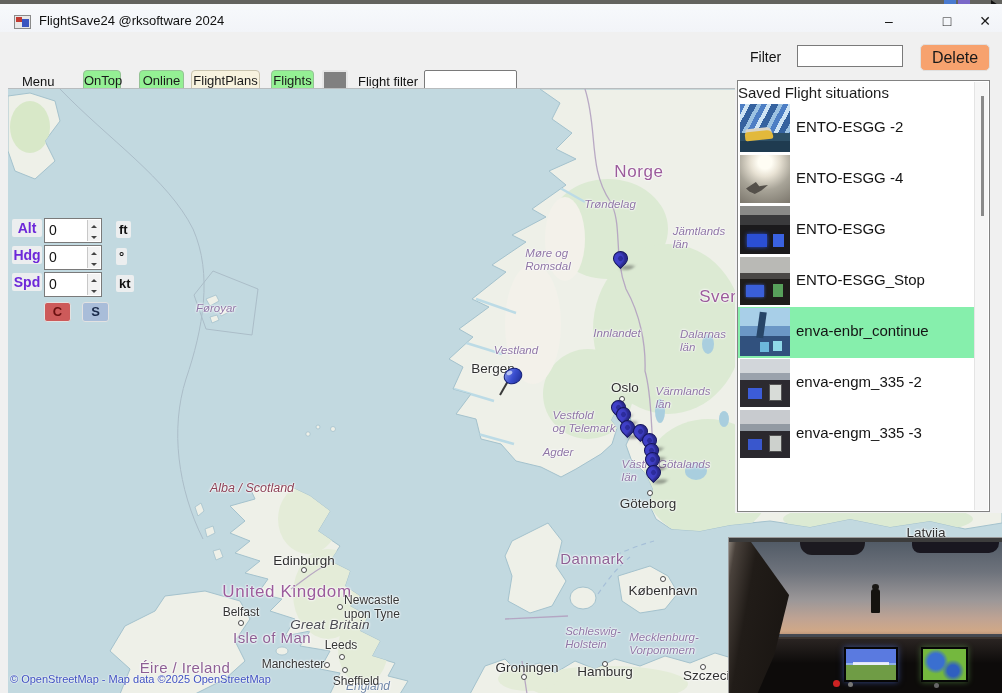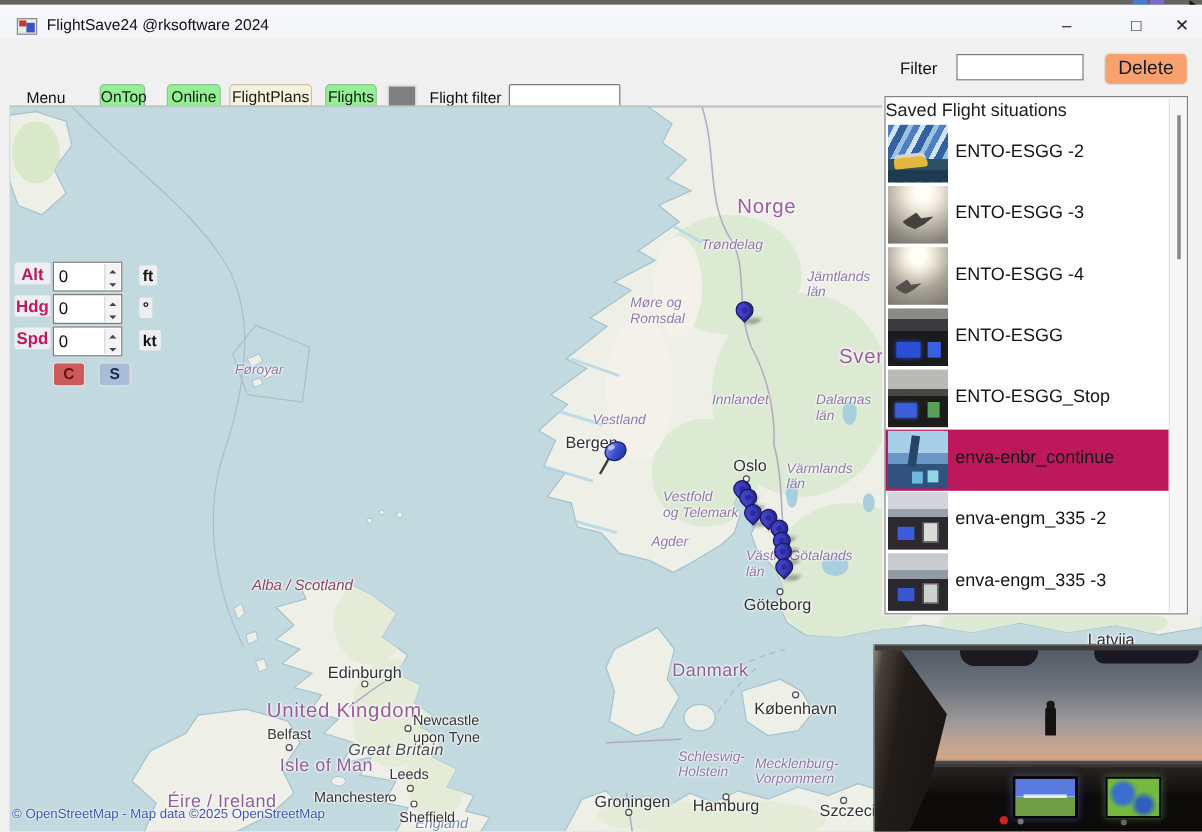--- a/index.html
+++ b/index.html
@@ -49,21 +49,21 @@
 
   
   #right-panel { left:735px; top:32px; width:267px; height:481px; background:#f0f0f0; z-index:5; }
   #filter-label { left:15px; top:17px; font-size:14px; color:#111; }
   #filter-input { left:62px; top:13px; width:106px; height:22px; }
   #delete-btn { left:185px; top:12px; width:70px; height:27px; background:var(--delete-orange); border:1px solid #e0e0e0; border-radius:5px; font-size:16px; color:#1a1a1a; text-align:center; line-height:25px; }
   #listbox { left:2px; top:48px; width:253px; height:432px; background:#fff; border:1px solid #828282; }
   #list-title { left:0; top:3px; width:236px; text-align:left; font-size:15px; color:#1c1c1c; }
   #list-items { left:0; top:22px; width:236px; }
   .list-item { position:relative; height:51px; }
-  .list-item.selected { background:#be185d; }
+  .list-item.selected { background:#86efac; }
   .thumb { position:absolute; left:2px; top:1px; width:50px; height:48px; overflow:hidden; }
   .thumb::before,.thumb::after { content:''; position:absolute; }
   .item-label { position:absolute; left:58px; top:15px; font-size:15px; color:#141414; white-space:nowrap; }
   #list-scrollbar { right:1px; top:1px; bottom:1px; width:14px; background:#f6f6f6; border-left:1px solid #e4e4e4; }
   #scroll-thumb { left:6px; top:14px; width:3px; height:120px; background:#8a8a8a; }
 
   
   .th-seaplane { background:linear-gradient(180deg,rgba(0,0,0,0) 0 60%,#2d4f66 60% 78%,#1f3b50 78% 100%),repeating-linear-gradient(118deg,#4d7ec4 0 5px,#cfe4f4 5px 9px,#35629f 9px 15px,#9cc2e2 15px 19px); }
   .th-seaplane::after { left:5px; bottom:12px; width:28px; height:9px; background:#e2b93b; border-radius:3px 6px 2px 2px; transform:rotate(-6deg); box-shadow:0 -4px 0 -1px #d8d4c8; }
   .th-glare1 { background:radial-gradient(circle at 58% 12%,#fffdf6 0 12%,#efe9dc 28%,#b6b2a6 55%,#8b867c 80%,#767168 100%); }
@@ -99,21 +99,21 @@
   .lbl-geo-blue { font-size:12px; font-style:italic; color:#6f86a8; }
   .city-ring { position:absolute; width:6px; height:6px; border:1.5px solid #4a4a4a; border-radius:50%; background:#fff; transform:translate(-50%,-50%); pointer-events:none; }
   .pin { position:absolute; width:15px; height:15px; margin:-18px 0 0 -8px; background:var(--pin-blue); border:1.5px solid #15155a; border-radius:50% 50% 50% 0; transform:rotate(-45deg); box-shadow:inset -2px -2px 2px rgba(0,0,30,.35); }
   .pin::after { content:''; position:absolute; inset:4px; background:rgba(15,15,90,.4); border-radius:50%; }
   .pin-shadow { position:absolute; width:13px; height:5px; margin:-4px 0 0 0; background:rgba(40,40,40,.38); border-radius:50%; filter:blur(1.5px); transform:skewX(-35deg); }
   .pushpin { position:absolute; }
   #attribution { left:2px; top:584px; font-size:11px; color:#3f51c1; text-shadow:0 0 2px #fff,0 0 2px #fff; }
 
   
   .spin-row { position:absolute; left:0; height:26px; }
-  .spin-label { position:absolute; left:4px; top:1px; width:30px; font-size:14px; font-weight:bold; color:#be185d; background:rgba(240,240,240,.92); border-radius:2px; text-align:center; padding:1px 0; }
+  .spin-label { position:absolute; left:4px; top:1px; width:30px; font-size:14px; font-weight:bold; color:#6d28d9; background:rgba(240,240,240,.92); border-radius:2px; text-align:center; padding:1px 0; }
   .spin-box { position:absolute; left:36px; top:0; width:58px; height:25px; background:#fff; border:1px solid #7a7a7a; }
   .spin-value { position:absolute; left:4px; top:3px; font-size:14px; color:#111; }
   .spin-ctl { position:absolute; right:1px; top:1px; bottom:1px; width:13px; border-left:1px solid #c8c8c8; display:flex; flex-direction:column; }
   .spin-ctl div { flex:1; position:relative; background:#f3f3f3; }
   .spin-ctl div::after { content:''; position:absolute; left:2.5px; border:3.5px solid transparent; }
   .spin-ctl .up::after { top:2px; border-bottom-color:#444; }
   .spin-ctl .dn::after { top:5px; border-top-color:#444; }
   .spin-unit { position:absolute; left:108px; top:3px; font-size:13px; font-weight:bold; color:#111; background:rgba(240,240,240,.92); border-radius:2px; padding:1px 3px; }
   #btn-c { left:36px; top:213px; width:27px; height:20px; background:var(--c-red); border:1px solid #e2e2e2; border-radius:3px; color:#6a1010; font-weight:bold; font-size:13px; text-align:center; line-height:18px; }
   #btn-s { left:74px; top:213px; width:27px; height:20px; background:var(--s-blue); border:1px solid #e2e2e2; border-radius:3px; color:#1a2a4a; font-weight:bold; font-size:13px; text-align:center; line-height:18px; }
@@ -394,24 +394,20 @@
     <input class="abs txt" id="filter-input" value="" style="">
     <div class="abs" id="delete-btn">Delete</div>
     <div class="abs" id="listbox">
       <div class="abs" id="list-title">Saved Flight situations</div>
       <div class="abs items" id="list-items">
   <div class="list-item">
     <div class="thumb th-seaplane"></div>
     <div class="item-label">ENTO-ESGG -2</div>
   </div>
 
-  <div class="list-item">
-    <div class="thumb th-glare1"></div>
-    <div class="item-label">ENTO-ESGG -3</div>
-  </div>
 
   <div class="list-item">
     <div class="thumb th-glare2"></div>
     <div class="item-label">ENTO-ESGG -4</div>
   </div>
 
   <div class="list-item">
     <div class="thumb th-night"></div>
     <div class="item-label">ENTO-ESGG</div>
   </div>

